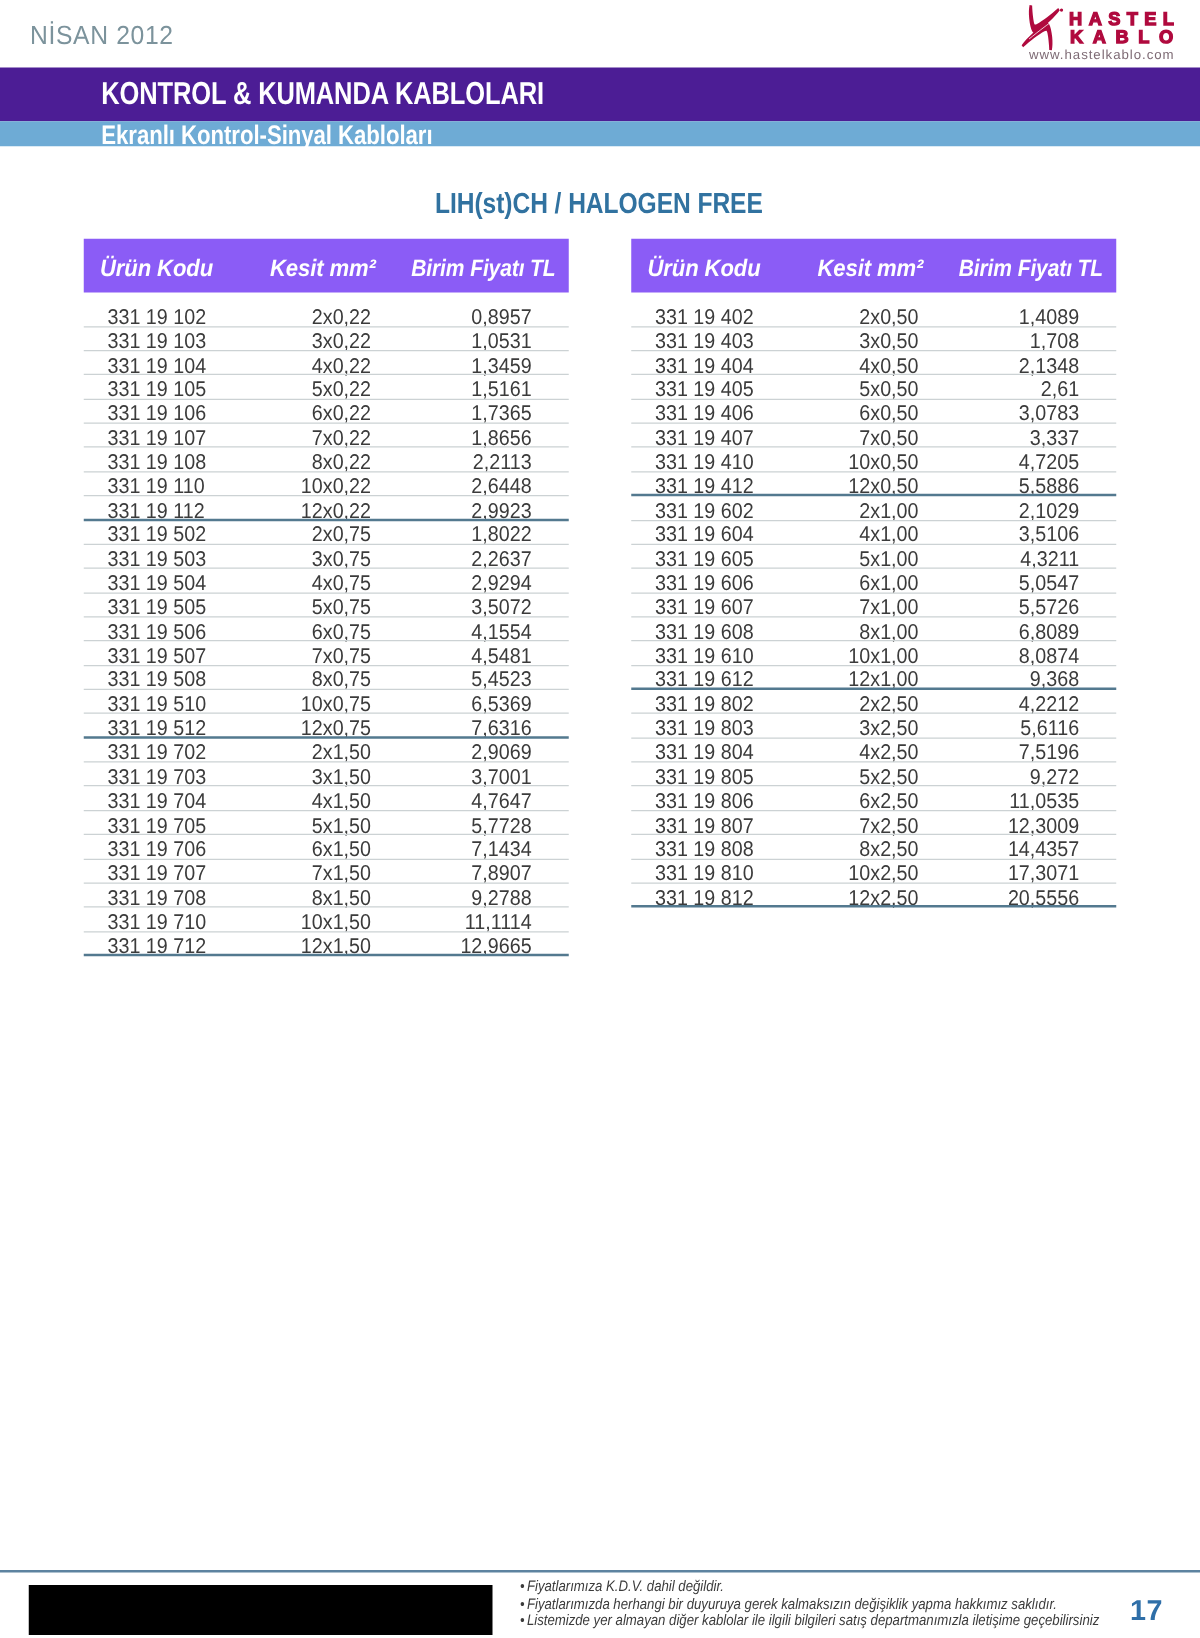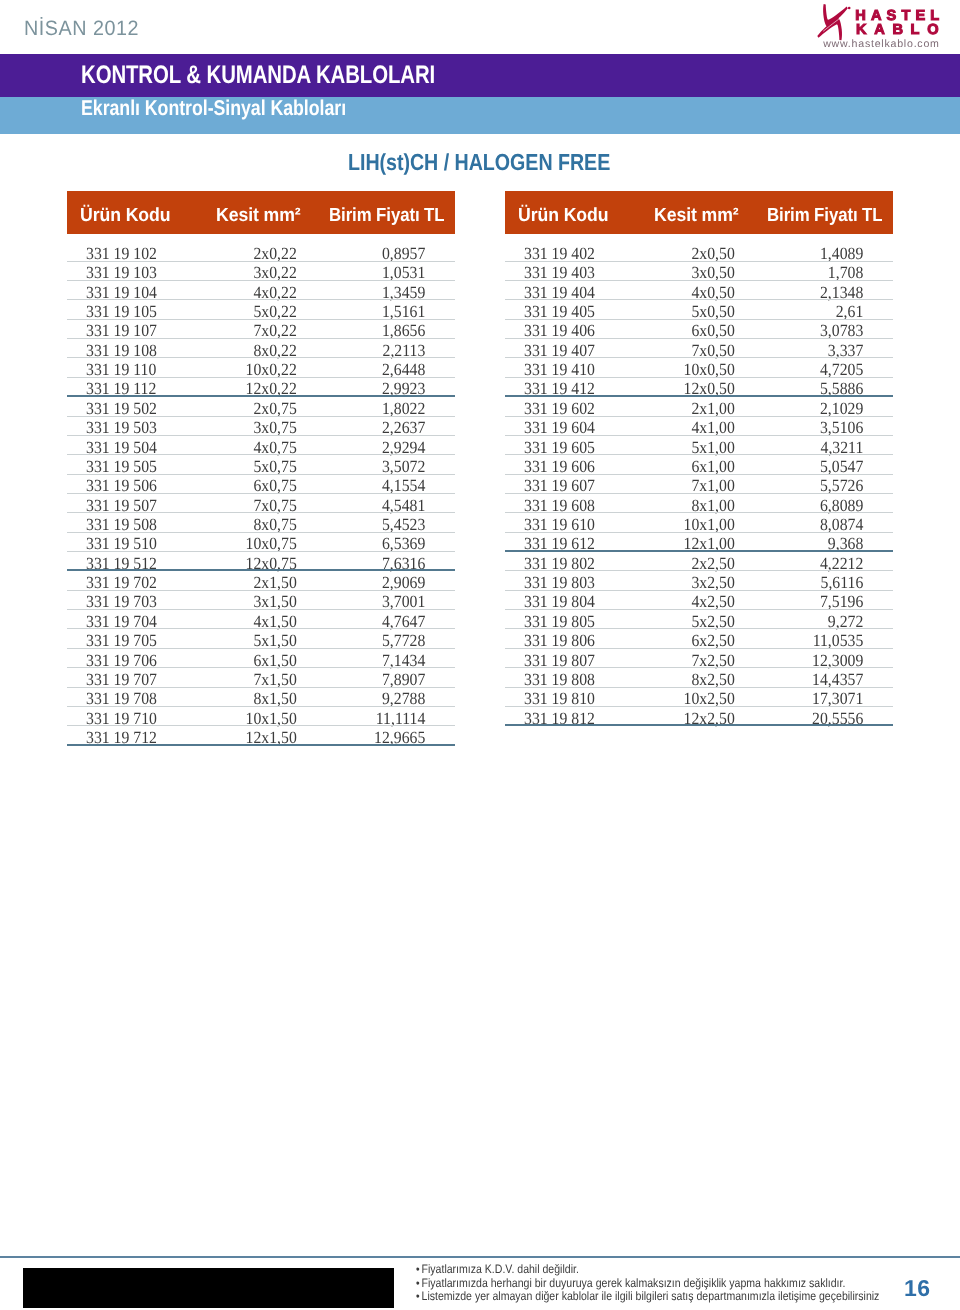--- a/index.html
+++ b/index.html
@@ -30,21 +30,21 @@
   .banner-title {
     position:absolute; left:0; top:54.3px; width:960px; height:43.0px;
     background:#4c1d95;
   }
   .banner-title span {
     position:absolute; left:81.2px; top:6.4px;
     font-size:25.4px; font-weight:700; color:#fff; letter-spacing:-0.1px;
     white-space:nowrap; transform:scaleX(0.802); transform-origin:left center;
   }
   .banner-sub {
-    position:absolute; left:0; top:97.3px; width:960px; height:37px;
+    position:absolute; left:0; top:97.3px; width:960px; height:20px;
     background:#6eabd5;
   }
   .banner-sub span {
     position:absolute; left:81.3px; top:-1.5px;
     font-size:21.4px; font-weight:700; color:#fff; letter-spacing:-0.05px;
     white-space:nowrap; transform:scaleX(0.83); transform-origin:left center;
   }
 
   
   .product-title {
@@ -52,52 +52,52 @@
     font-size:23.2px; font-weight:700; white-space:nowrap;
     color:#3172a0; letter-spacing:-0.05px;
     transform:scaleX(0.848); transform-origin:left center;
   }
 
   
   .tbl { position:absolute; top:191px; width:388px; }
   .tbl.left  { left:67px; }
   .tbl.right { left:505px; }
 
-  .thead { height:43.4px; background:#c2410c; position:relative; }
+  .thead { height:43.4px; background:#8b5cf6; position:relative;font-style:italic; }
   .thead .c {
     position:absolute; top:14px; font-size:19px; font-weight:700; color:#fff;
     letter-spacing:-0.1px; white-space:nowrap;
     transform:scaleX(0.93); transform-origin:left center;
   }
   .thead .c0 { left:13.3px; }
   .thead .c1 { left:149.4px; }
   .thead .c2 { left:262.2px; transform:scaleX(0.885); }
 
   .tbody { position:relative; padding-top:7.9px; }
-  .row { position:relative; height:19.37px;font-family:Liberation Serif, serif; }
+  .row { position:relative; height:19.37px; }
   .row::after {
     content:""; position:absolute; left:0; right:0; bottom:0;
     height:1px; background:#ccd2d4;
   }
   .row.groupend::after { height:2px; background:#53798f; }
   .row.last::after { height:2px; background:#53798f; }
   .row .c { position:absolute; top:1.7px; font-size:17.1px; color:#3b3b3b; letter-spacing:0;
     white-space:nowrap; transform:scaleX(0.922); font-weight:400; }
   .row .c0 { left:18.6px; transform-origin:left center; }
   .row .c1 { left:0; width:229.8px; text-align:right; transform-origin:right center; }
   .row .c2 { left:0; width:358.3px; text-align:right; transform-origin:right center; }
 
   
   .footer-rule {
     position:absolute; left:0; top:1256px; width:960px; height:2px; background:#5d83a0;
   }
   .black-box {
     position:absolute; left:23.0px; top:1268.3px; width:371px; height:39.4px; background:#000;
   }
-  .notes { position:absolute; left:415.5px; top:1263.0px; }
+  .notes { position:absolute; left:415.5px; top:1263.0px;font-style:italic; }
   .note { font-size:12.2px; color:#3b3b3b; line-height:13.7px; white-space:nowrap;
     transform:scaleX(0.8655); transform-origin:left center; }
   .note .bullet { font-size:12px; margin-right:2.2px; }
   .page-num {
     position:absolute; left:904px; top:1275px; font-size:23px; font-weight:700; color:#2f6fa8;
     letter-spacing:0.5px;
   }
 </style>
 </head>
 <body>
@@ -160,20 +160,25 @@
       <span class="c c0">331 19 104</span>
       <span class="c c1">4x0,22</span>
       <span class="c c2">1,3459</span>
     </div>
     <div class="row">
       <span class="c c0">331 19 105</span>
       <span class="c c1">5x0,22</span>
       <span class="c c2">1,5161</span>
     </div>
     <div class="row">
+      <span class="c c0">331 19 106</span>
+      <span class="c c1">6x0,22</span>
+      <span class="c c2">1,7365</span>
+    </div>
+    <div class="row">
       <span class="c c0">331 19 107</span>
       <span class="c c1">7x0,22</span>
       <span class="c c2">1,8656</span>
     </div>
     <div class="row">
       <span class="c c0">331 19 108</span>
       <span class="c c1">8x0,22</span>
       <span class="c c2">2,2113</span>
     </div>
     <div class="row">
@@ -412,14 +417,14 @@
     </div>
   </div>
 </div>
 <div class="footer-rule"></div>
 <div class="black-box"></div>
 <div class="notes">
   <div class="note"><span class="bullet">•</span><span>Fiyatlarımıza K.D.V. dahil değildir.</span></div>
   <div class="note"><span class="bullet">•</span><span>Fiyatlarımızda herhangi bir duyuruya gerek kalmaksızın değişiklik yapma hakkımız saklıdır.</span></div>
   <div class="note"><span class="bullet">•</span><span>Listemizde yer almayan diğer kablolar ile ilgili bilgileri satış departmanımızla iletişime geçebilirsiniz</span></div>
 </div>
-<div class="page-num">16</div>
+<div class="page-num">17</div>
 </div>
 
 </body></html>

